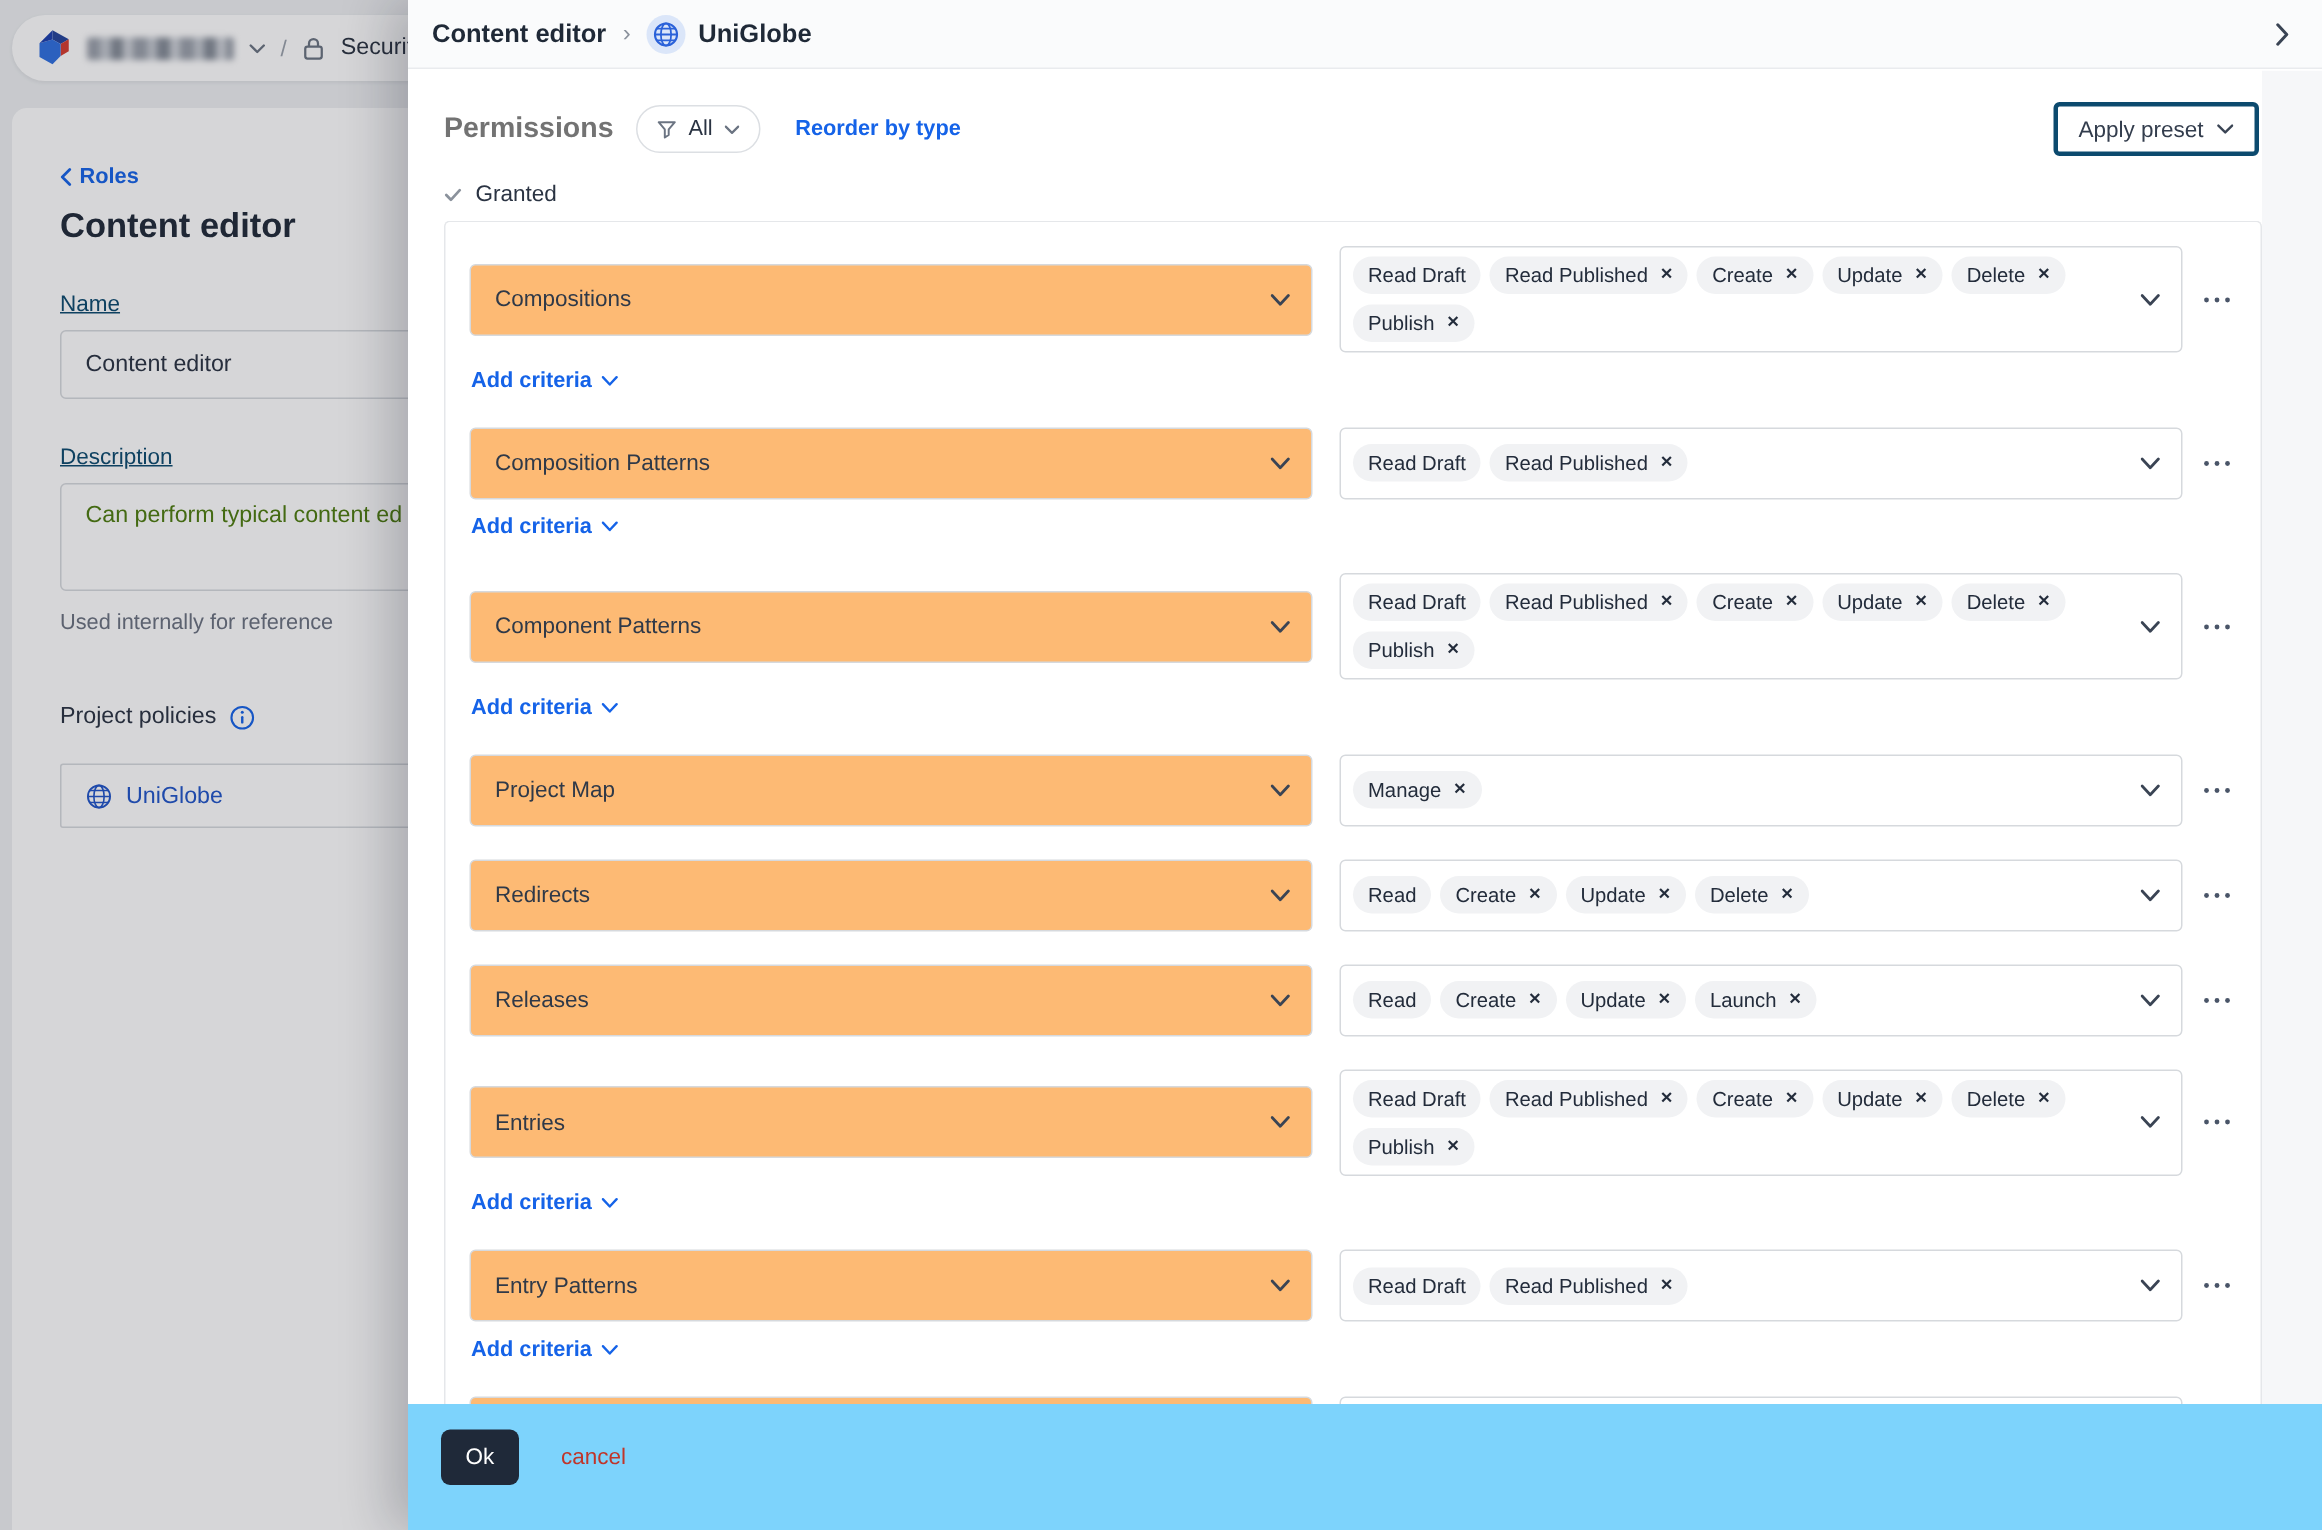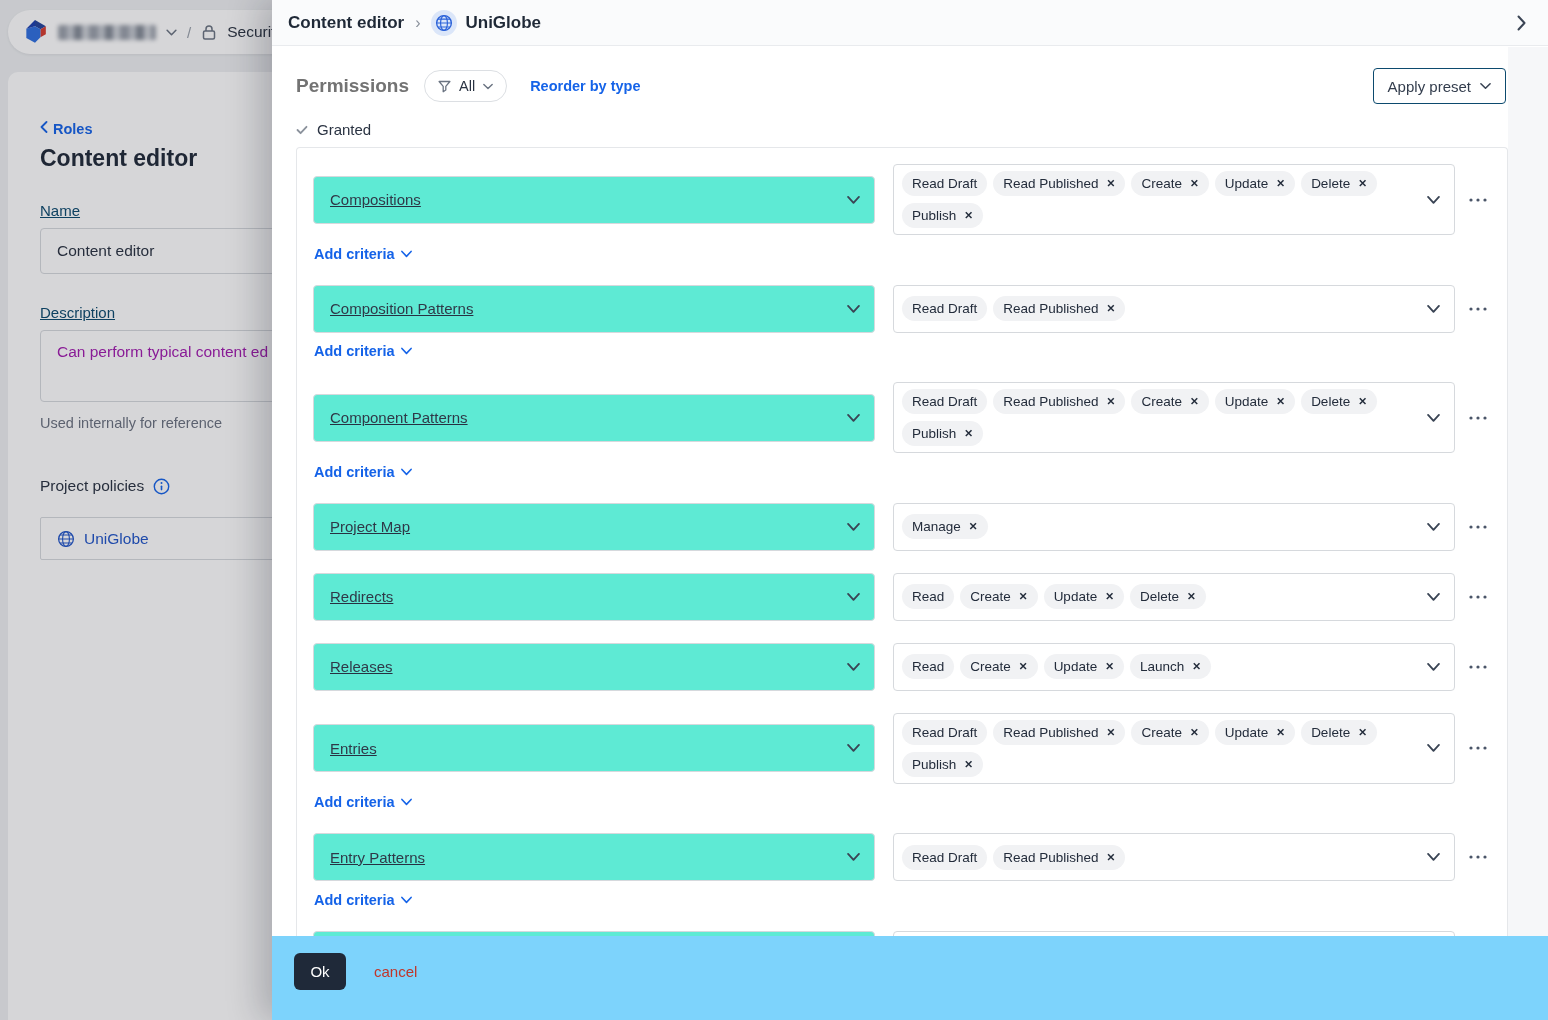--- a/index.html
+++ b/index.html
@@ -26,32 +26,32 @@
   }
   .logo{width:26px;height:26px;flex:0 0 auto;}
   .redacted{width:98px;height:15px;border-radius:2px;filter:blur(2px);
     background:repeating-linear-gradient(90deg,#9aa0aa 0 9px,#c3c8cf 9px 16px,#848b96 16px 24px,#cdd1d7 24px 31px);}
   .crumb-sep{color:#9aa1ab;font-size:15px;}
   .topbar-sec{font-size:15.5px;color:#2b3442;white-space:nowrap;}
   .side-card{
     position:absolute;top:72px;left:8px;width:300px;height:960px;background:#ffffff;
     border-radius:10px 0 0 0;padding:38px 0 0 32px;
   }
-  .back-link{display:inline-flex;gap:5px;color:var(--link-blue);
-    font-size:14.5px;font-weight:600;text-decoration:none;cursor:pointer;margin-top:11px;}
+  .back-link{display:inline-flex;align-items:center;gap:5px;color:var(--link-blue);
+    font-size:14.5px;font-weight:600;text-decoration:none;cursor:pointer;}
   .side-title{margin-top:8px;font-size:23px;font-weight:700;color:#202a39;}
   .field-label{margin-top:30px;font-size:15px;color:#0c4a6e;text-decoration:underline;}
   .text-input{
     margin-top:9px;width:252px;height:46px;border:1px solid var(--ctl-border);border-radius:4px;
     background:#fff;display:flex;align-items:center;padding:0 16px;font-size:15.5px;color:#2a3342;
     overflow:hidden;white-space:nowrap;
   }
   .textarea{
     margin-top:9px;width:252px;height:72px;border:1px solid var(--ctl-border);border-radius:4px;
-    background:#fff;padding:12px 0 0 16px;font-size:15.5px;color:#a21caf;
+    background:#fff;padding:12px 0 0 16px;font-size:15.5px;color:#4d7c0f;
     overflow:hidden;white-space:nowrap;
   }
   .help-text{margin-top:13px;font-size:14.5px;color:#6b7280;}
   .policies-head{margin-top:46px;display:flex;align-items:flex-end;gap:9px;font-size:15.5px;color:#2a3342;}
   .policy-table{margin-top:22px;width:252px;border:1px solid var(--ctl-border);border-radius:2px;background:#fff;}
   .policy-row{position:relative;height:41px;display:flex;align-items:center;gap:9px;padding-left:16px;}
   .policy-row + .policy-row{border-top:1px solid var(--ctl-border);}
   .policy-label{color:#2055c8;font-size:15.5px;font-weight:500;white-space:nowrap;}
   .policy-label.italic{font-style:italic;}
   .scrim{position:absolute;left:0;top:0;width:272px;height:1020px;background:rgba(25,30,40,.18);z-index:5;}
@@ -75,34 +75,34 @@
   .right-rail{position:absolute;top:0;right:0;width:40px;height:100%;background:#f6f7f9;}
 
   .toolbar{display:flex;align-items:center;padding:21px 42px 0 24px;position:relative;z-index:2;}
   .toolbar-title{font-size:19px;font-weight:700;color:#737373;}
   .filter-pill{
     margin-left:15px;height:32px;border:1px solid #dcdfe3;border-radius:16px;background:#fff;
     display:flex;align-items:center;gap:8px;padding:0 13px;font-size:14.5px;color:#2a3342;cursor:pointer;
   }
   .reorder-link{margin-left:23px;color:var(--link-blue);font-size:14.5px;font-weight:700;text-decoration:none;cursor:pointer;}
   .apply-btn{
-    margin-left:auto;height:36px;border:1px solid #0c4a6e;background:#fff;border-radius:4px;
+    margin-left:auto;height:36px;border:3px solid #0c4a6e;background:#fff;border-radius:4px;
     display:flex;align-items:center;gap:9px;padding:0 14px;font-size:15px;color:#333d4d;cursor:pointer;
   }
   .granted-row{display:flex;align-items:center;gap:9px;margin:17px 24px 9px;font-size:15px;color:#2a3342;}
 
   .group-box{
     margin:0 40px 0 24px;border:1px solid var(--border);border-radius:4px;
     border-bottom:none;padding:16px 12px 40px 16px;min-height:800px;
   }
   .perm-block{margin-bottom:22px;}
   .perm-row{display:flex;align-items:center;}
   .entity-select{
     position:relative;width:562px;height:48px;border:1px solid var(--ctl-border);border-radius:4px;
-    background:#5eead4;display:flex;align-items:center;padding:0 38px 0 16px;cursor:pointer;flex:0 0 auto;text-decoration:underline;
+    background:#fdba74;display:flex;align-items:center;padding:0 38px 0 16px;cursor:pointer;flex:0 0 auto;
   }
   .entity-label{font-size:15px;color:#2f3948;}
   .sel-chev{position:absolute;right:14px;top:50%;transform:translateY(-50%);}
   .perm-multiselect{
     position:relative;width:562px;min-height:48px;border:1px solid var(--ctl-border);border-radius:4px;
     background:#fff;display:flex;align-items:center;padding:6px 44px 6px 8px;margin-left:18px;cursor:pointer;flex:0 0 auto;
   }
   .tags{display:flex;flex-wrap:wrap;gap:7px 6px;align-items:center;}
   .tag{
     height:25px;border-radius:13px;background:var(--tag-bg);display:inline-flex;align-items:center;

